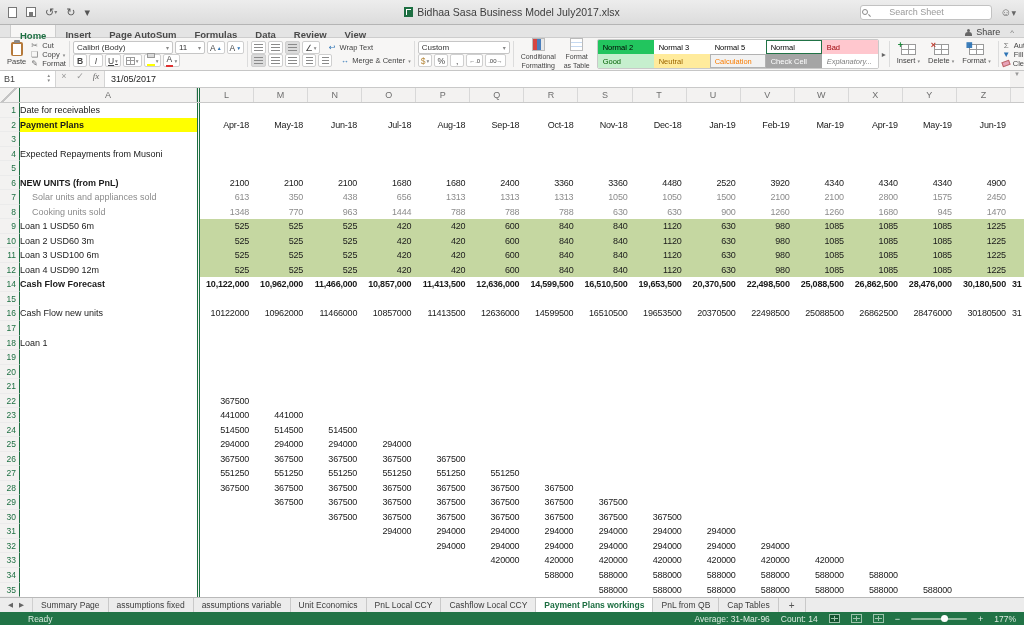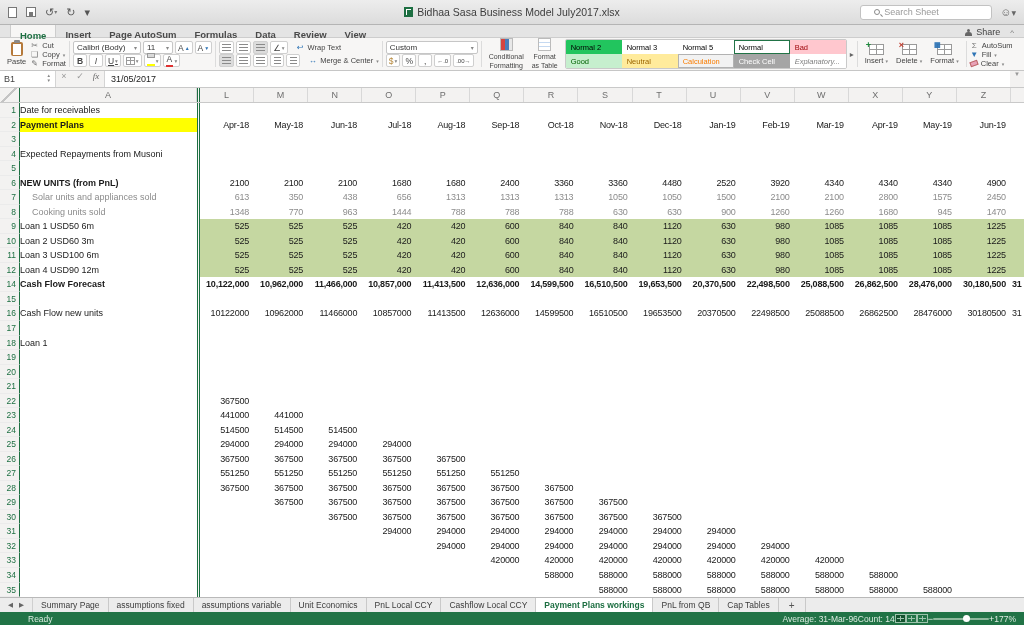--- a/index.html
+++ b/index.html
@@ -11,21 +11,21 @@
   .qat{display:flex;gap:9px;align-items:center;color:#555;font-size:10px;z-index:2}
   .qicon{display:inline-block;width:9px;height:11px;border:1px solid #777;background:#fff}
   .qicon.save{width:10px;height:10px;position:relative}
   .qicon.save:after{content:"";position:absolute;left:2px;top:4px;width:4px;height:4px;background:#777}
   .qtxt{font-size:11px;color:#555;line-height:1}
   .qtxt small{font-size:6px;vertical-align:2px;color:#777}
   .title{position:absolute;left:0;right:0;text-align:center;font-size:10.5px;color:#3d3d3d;pointer-events:none}
   .xlicon{display:inline-block;width:9px;height:10px;background:#1d6f42;margin-right:4px;vertical-align:-1px;position:relative}
   .xlicon:after{content:"";position:absolute;left:2px;top:2px;right:2px;bottom:2px;border-left:1px solid #fff;border-top:1px solid #fff}
   .search{margin-left:auto;width:132px;height:15px;border:1px solid #c2c2c2;border-radius:3px;background:#fff;
-    display:flex;align-items:center;gap:4px;padding:0 13px;font-size:9px;color:#9a9a9a;z-index:2}
+    display:flex;align-items:center;gap:21px;padding:0 1px;font-size:9px;color:#9a9a9a;z-index:2}
   .mag{width:6px;height:6px;border:1px solid #8a8a8a;border-radius:50%;position:relative;flex:none}
   .mag:after{content:"";position:absolute;left:5px;top:5px;width:3px;height:1px;background:#8a8a8a;transform:rotate(45deg)}
   .smiley{font-size:11px;color:#666;margin-left:8px;z-index:2}
   
   .tabrow{height:13px;background:#e4e4e4;display:flex;align-items:flex-end;padding:0 10px;border-bottom:1px solid #cdcdcd}
   .rtab{font-size:9.5px;font-weight:bold;color:#4a4a4a;padding:8px 9px;height:13px;line-height:13px}
   .rtab.active{background:#f7f6f5;color:#1d6f42;border:1px solid #cdcdcd;border-bottom:none;border-radius:3px 3px 0 0}
   .share{margin-left:auto;display:flex;align-items:center;gap:4px;font-size:9px;color:#444}
   .person{width:7px;height:7px;position:relative}
   .person:before{content:"";position:absolute;left:2px;top:0;width:3px;height:3px;border-radius:50%;background:#666}
@@ -100,21 +100,21 @@
   .band{background:#c5d7a1}
   
   .sheetbar{height:15px;background:#ececec;border-top:1px solid #b9b9b9;display:flex;align-items:stretch;font-size:8.5px;color:#3c3c3c}
   .nav{display:flex;align-items:center;gap:6px;padding:0 8px;color:#666;font-size:6.5px;border-right:1px solid #cfcfcf}
   .stab{display:flex;align-items:center;padding:0 8px;border-right:1px solid #c9c9c9;white-space:nowrap}
   .stab.active{background:#fff;color:#1d6f42;font-weight:bold}
   .stab.plus{font-size:10px;color:#555;padding:0 10px}
   
   .statusbar{height:13px;background:#217346;color:#dcebe1;font-size:8.5px;display:flex;align-items:center;padding:0 8px}
   .ready{margin-left:20px}
-  .sright{margin-left:auto;display:flex;align-items:center;}
+  .sright{margin-left:auto;display:flex;align-items:center;gap:11px}
   .vicon{width:11px;height:9px;border:1px solid #9dc3ac;background:#217346;position:relative}
   .vicon.active{background:#14532f}
   .vicon:after{content:"";position:absolute;inset:1px;background:
     linear-gradient(#9dc3ac 0 0) 0 50%/100% 1px no-repeat,
     linear-gradient(#9dc3ac 0 0) 50% 0/1px 100% no-repeat}
   .zsign{font-size:9px;color:#eaf3ec}
   .ztrack{width:56px;height:2px;background:#8db89c;border-radius:1px;position:relative}
   .zthumb{position:absolute;left:54%;top:-2.5px;width:7px;height:7px;border-radius:50%;background:#fff}
 </style>
 </head>
@@ -175,21 +175,21 @@
           <span class="mi">✎</span>
           <span>Format</span>
         </div>
     </div>
   </div>
   <div class="rsep"></div>
 
   <div class="rg">
     <div class="vstack">
       <div class="hrow">
-        <div class="dd" style="width:68px">
+        <div class="dd" style="width:100px">
             <span>Calibri (Body)</span>
             <span class="car">▾</span>
           </div>
         <div class="dd" style="width:30px">
             <span>11</span>
             <span class="car">▾</span>
           </div>
         <div class="fbtn">A<span style="font-size:5px;color:#2e74b5">▲</span></div>
         <div class="fbtn">A<span style="font-size:5px;color:#2e74b5">▼</span></div>
       </div>

